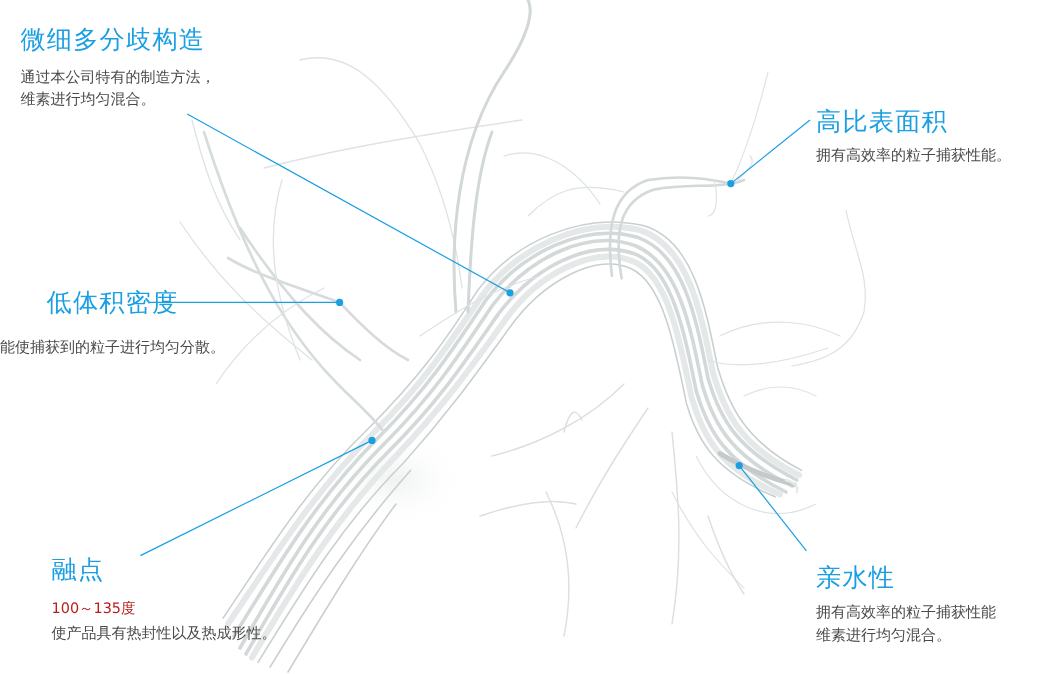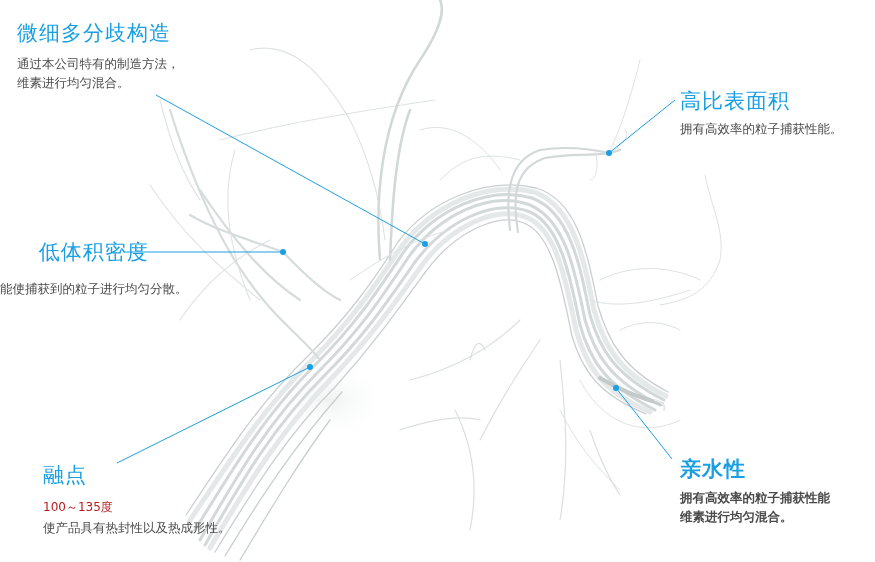--- a/index.html
+++ b/index.html
@@ -136,19 +136,19 @@
     <div class="title">低体积密度</div>
     <div class="desc" style="margin-top:14px;">能使捕获到的粒子进行均匀分散。</div>
   </div>
 
   <div class="feature" style="left:43px; top:462px;">
     <div class="title">融点</div>
     <div class="value" style="margin-top:8px;">100～135度</div>
     <div class="desc">使产品具有热封性以及热成形性。</div>
   </div>
 
-  <div class="feature" style="left:680px; top:456px;font-weight:bold;">
+  <div class="feature" style="left:680px; top:468px;">
     <div class="title">亲水性</div>
     <div class="desc" style="margin-top:6px;">拥有高效率的粒子捕获性能</div>
     <div class="desc">维素进行均匀混合。</div>
   </div>
 
 </div>
 
 </body></html>

